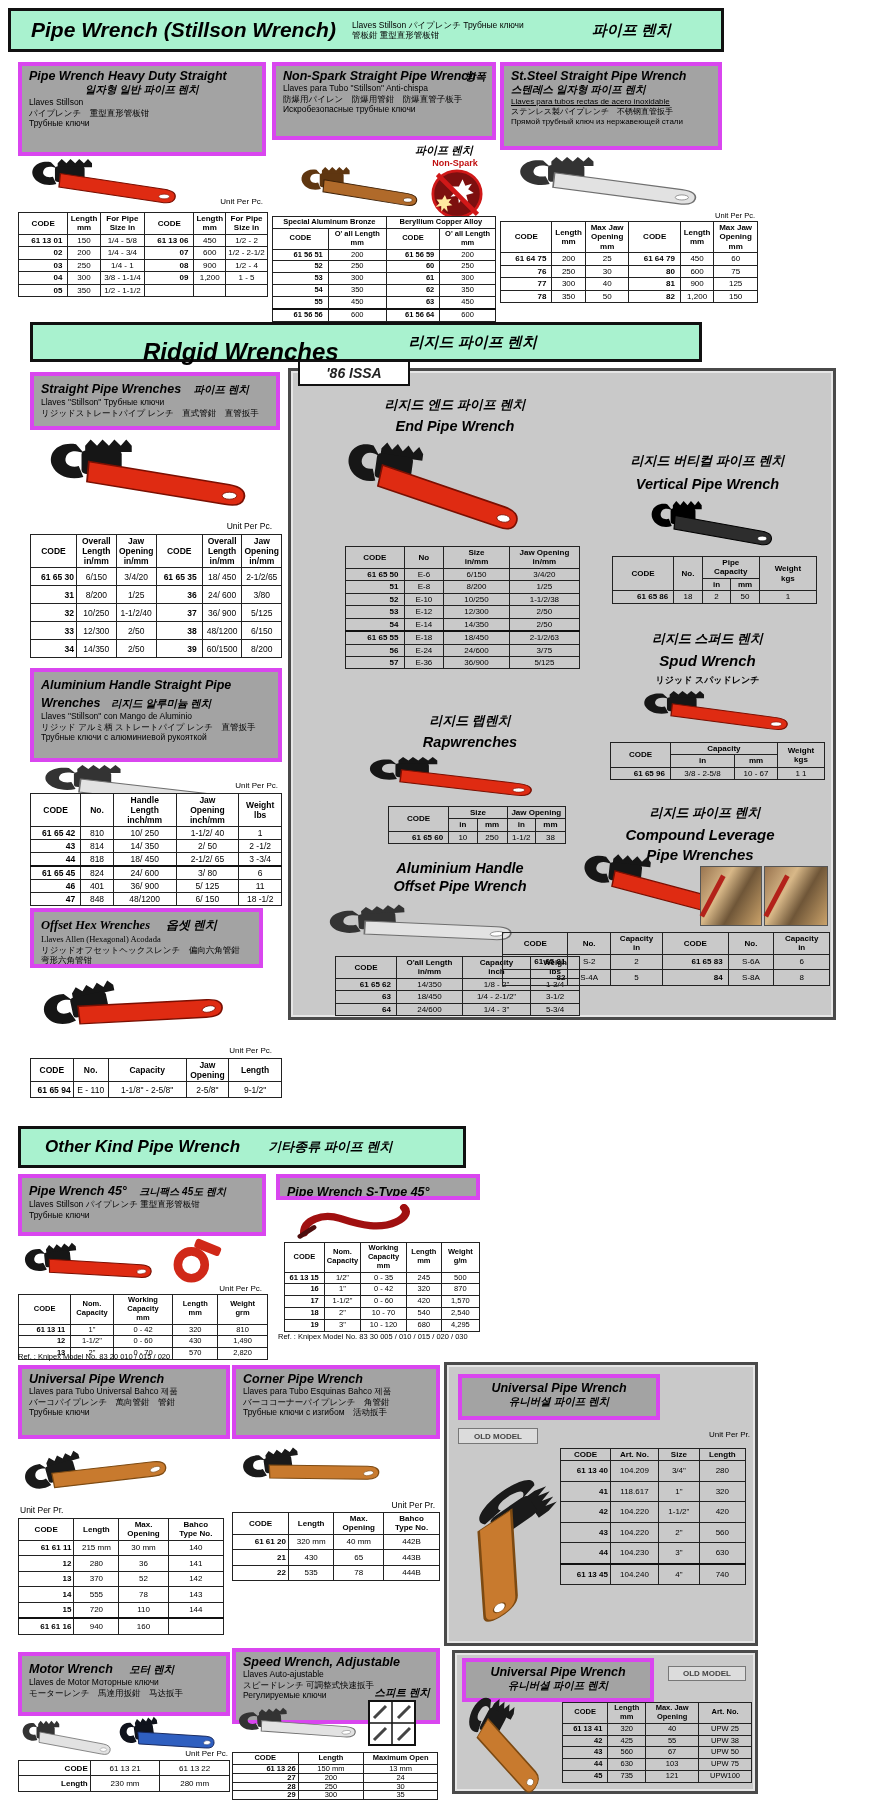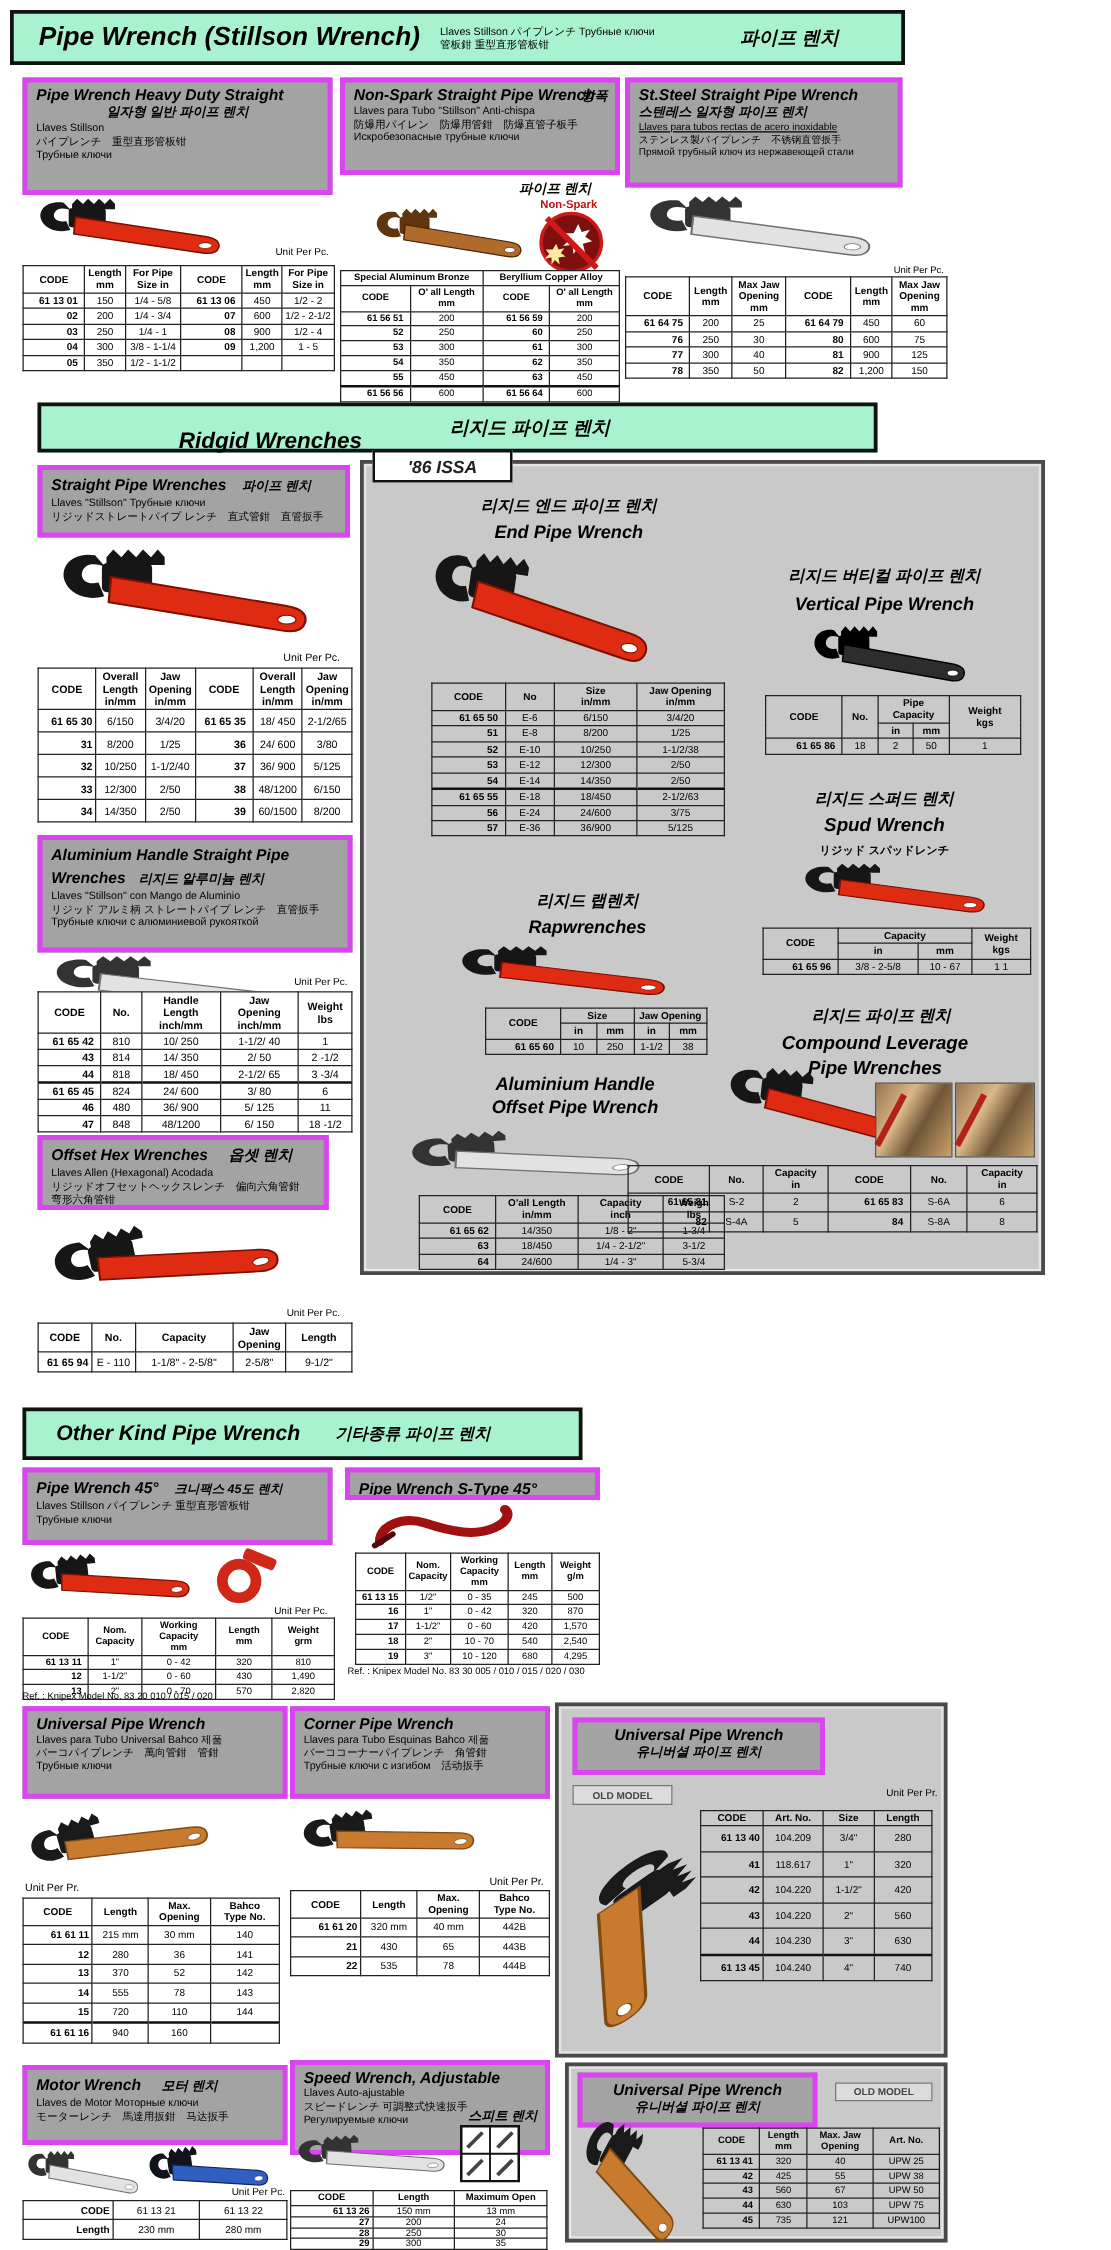--- a/index.html
+++ b/index.html
@@ -304,21 +304,21 @@
             <td>50</td>
             <td>82</td>
             <td>1,200</td>
             <td>150</td>
           </tr>
         </tbody>
       </table>
   </div>
 
   <div class="abs greenbar" style="left:30px;top:322px;width:672px;height:40px;padding-left:110px;gap:70px;">
-    <span class="t1" style="font-size:18px;margin-top:20px;">Ridgid Wrenches</span>
+    <span class="t1" style="font-size:24px;margin-top:20px;">Ridgid Wrenches</span>
     <span class="krh" style="font-size:15px;">리지드 파이프 렌치</span>
   </div>
 
   <div class="abs cyanbox" style="left:30px;top:372px;width:250px;height:58px;">
     <div><span class="bt">Straight Pipe Wrenches</span>
       <span class="bk" style="margin-left:8px;">파이프 렌치</span></div>
     <div class="bl">Llaves "Stillson"  Трубные ключи</div>
     <div class="bl">リジッドストレートパイプ レンチ　直式管鉗　直管扳手</div>
   </div>
   <div class="abs wr" style="left:45px;top:438px;width:210px;height:78px;"><svg width="100%" height="100%" viewBox="0 0 230 100" preserveAspectRatio="none" xmlns="http://www.w3.org/2000/svg">
@@ -464,37 +464,37 @@
           </tr>
           <tr>
             <td>61 65 45</td>
             <td>824</td>
             <td>24/ 600</td>
             <td>3/ 80</td>
             <td>6</td>
           </tr>
           <tr>
             <td>46</td>
-            <td>480</td>
+            <td>401</td>
             <td>36/ 900</td>
             <td>5/ 125</td>
             <td>11</td>
           </tr>
           <tr>
             <td>47</td>
             <td>848</td>
             <td>48/1200</td>
             <td>6/ 150</td>
             <td>18 -1/2</td>
           </tr>
         </tbody>
       </table>
   </div>
 
-  <div class="abs cyanbox" style="left:30px;top:908px;width:233px;height:60px;">
+  <div class="abs cyanbox" style="left:30px;top:908px;width:233px;height:60px;font-family:Liberation Serif, serif;">
     <div><span class="bt">Offset Hex Wrenches</span>
       <span class="bk" style="margin-left:12px;font-size:12px;">옵셋 렌치</span></div>
     <div class="bl">Llaves Allen (Hexagonal) Acodada</div>
     <div class="bl">リジッドオフセットヘックスレンチ　偏向六角管鉗　弯形六角管钳</div>
   </div>
   <div class="abs wr" style="left:40px;top:974px;width:190px;height:68px;transform:rotate(-12deg);"><svg width="100%" height="100%" viewBox="0 0 230 100" preserveAspectRatio="none" xmlns="http://www.w3.org/2000/svg">
         <path d="M34 8 C14 4 2 20 8 36 C13 49 28 55 42 50 L37 36 C28 39 20 33 23 24 C26 15 36 16 43 20 Z" fill="#161616"></path>
         <path d="M44 10 l6 -8 7 8 6 -8 7 8 6 -8 7 8 6 -8 6 8 v8 h-51 z" fill="#161616"></path>
         <rect x="40" y="16" width="44" height="30" rx="5" fill="#161616"></rect>
         <path d="M48 30 L202 60 Q221 64 218 77 Q215 89 197 85 L46 56 Z" fill="#df2b12" stroke="#7a0f02" stroke-width="2"></path>

